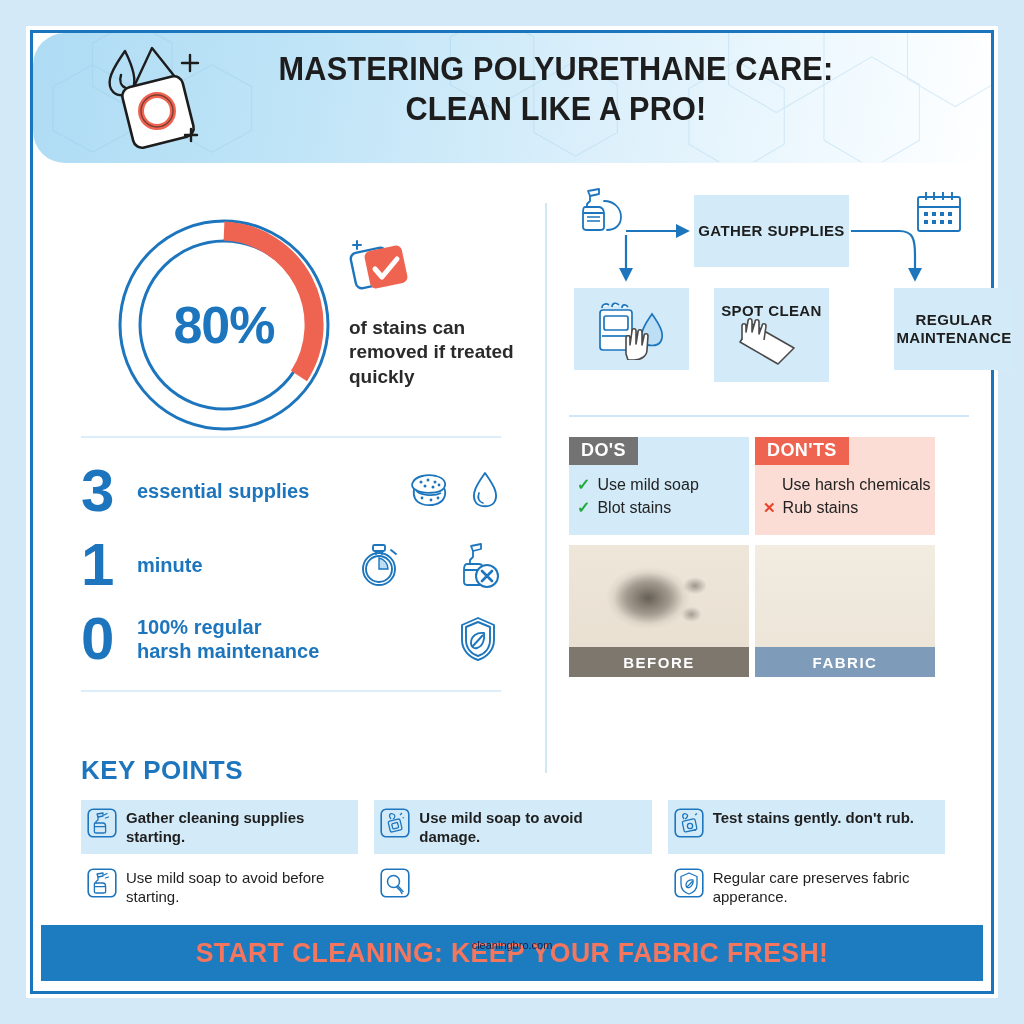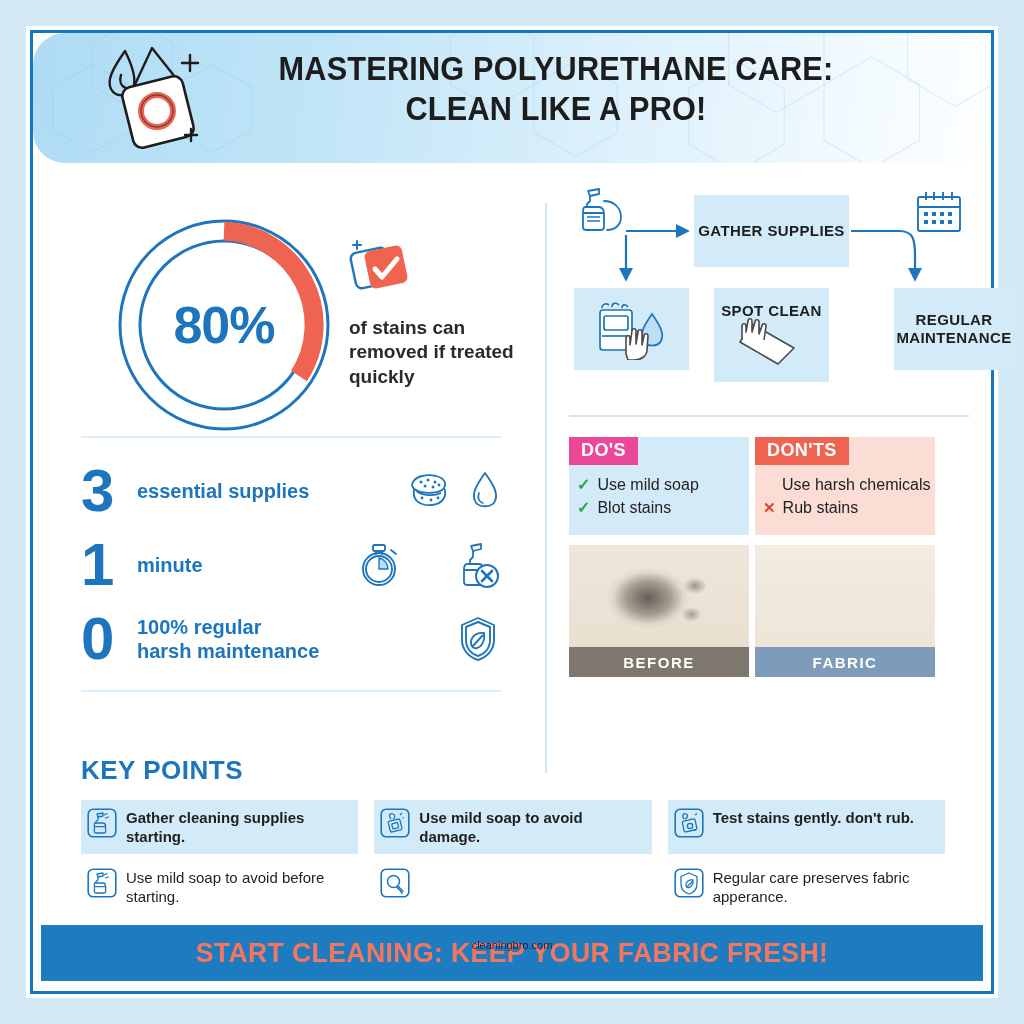--- a/index.html
+++ b/index.html
@@ -106,21 +106,21 @@
   
   .dd-rule { position:absolute; left:24px; top:252px; width:400px; height:2px; background:#cfe7f6; }
   .dd { position:absolute; top:274px; width:180px; height:98px; }
   #dd-dos   { left:24px;  background:#d3ebf9; }
   #dd-donts { left:210px; background:#fbddd6; }
   .dd-head {
     display:inline-block; padding:3px 12px 4px;
     font-family:"Liberation Sans Narrow","Liberation Sans",sans-serif;
     font-weight:700; font-size:18px; color:#fff; letter-spacing:.4px;
   }
-  #dd-dos .dd-head   { background:#ec4899; }
+  #dd-dos .dd-head   { background:#737373; }
   #dd-donts .dd-head { background:#ef6450; }
   .dd-list { padding:8px 0 0 8px; }
   .dd-item {
     display:flex; align-items:baseline; gap:7px;
     font-family:"Liberation Sans Narrow","Liberation Sans",sans-serif;
     font-size:16px; color:#222; line-height:1.45;
   }
   .mk-yes { color:#22a93c; font-weight:700; font-size:16px; }
   .mk-no  { color:#e8402a; font-weight:700; font-size:15px; }
   .mk-blank { width:12px; display:inline-block; }

